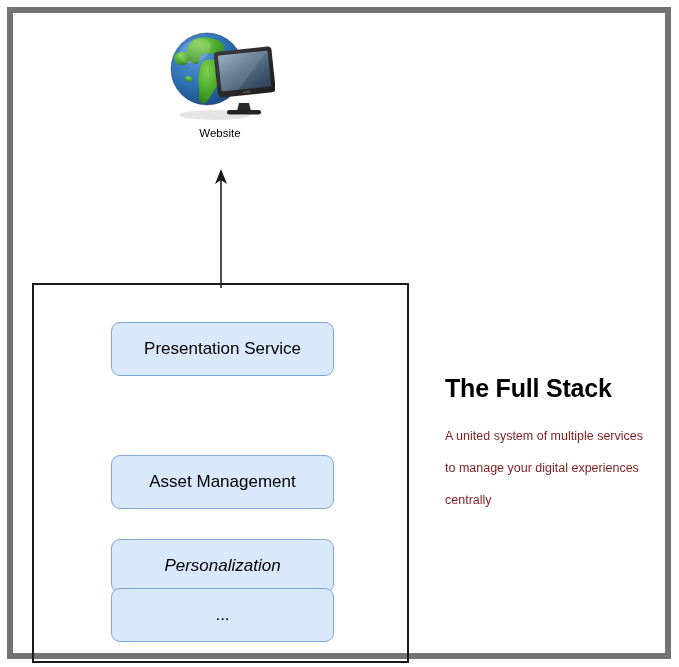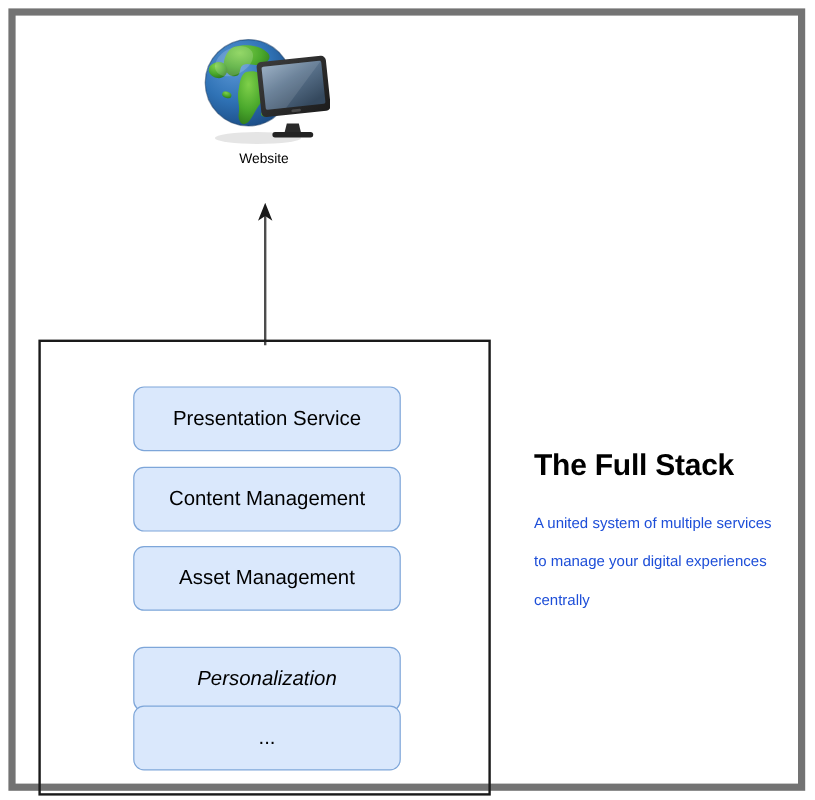--- a/index.html
+++ b/index.html
@@ -112,21 +112,21 @@
     letter-spacing: -0.2px;
     margin: 0;
     white-space: nowrap;
   }
   #stack-description {
     margin: 0;
     padding-top: 17px;
   }
   .desc-line {
     font-size: 12.5px;
-    color: #1d4ed8;
+    color: #7f1d1d;
     line-height: 32px;
     white-space: nowrap;
   }
 </style>
 </head>
 <body>
 
 <div id="page-frame">
 
   <div id="website-node">
@@ -193,23 +193,20 @@
     <svg width="32" height="120" viewBox="0 0 32 120" xmlns="http://www.w3.org/2000/svg">
       <line x1="16" y1="120" x2="16" y2="11" stroke="#4d4d4d" stroke-width="2"></line>
       <path d="M16 1 L22 16 L16 12 L10 16 Z" fill="#1a1a1a"></path>
     </svg>
   </div>
 
   <div id="stack-container">
     <div class="service-box" style="top:37px;">
       <span class="service-label">Presentation Service</span>
     </div>
-    <div class="service-box" style="top:104px;">
-      <span class="service-label">Content Management</span>
-    </div>
     <div class="service-box" style="top:170px;">
       <span class="service-label">Asset Management</span>
     </div>
     <div class="service-box" style="top:254px;font-style:italic;">
       <span class="service-label">Personalization</span>
     </div>
     <div class="service-box" style="top:303px;">
       <span class="service-label">...</span>
     </div>
   </div>

